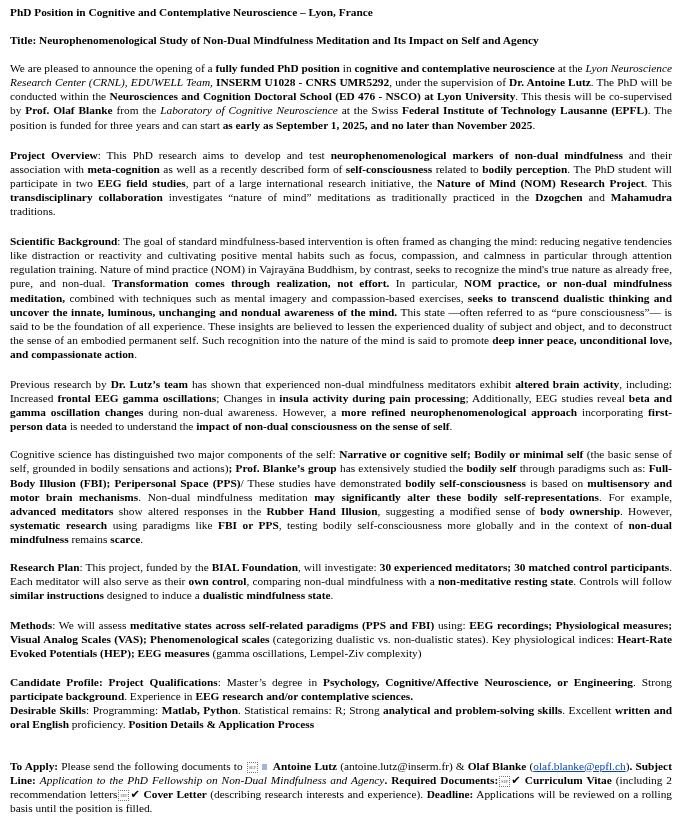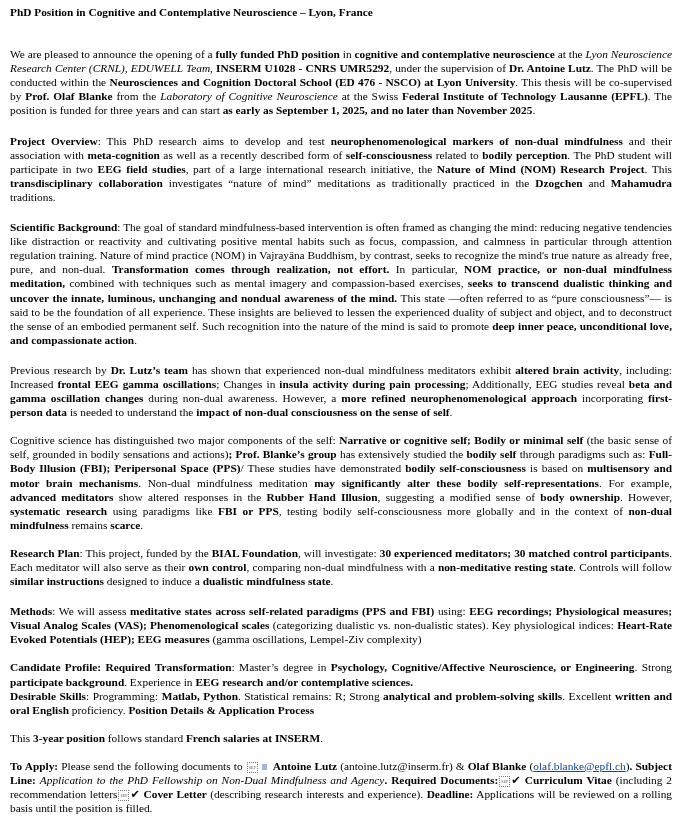--- a/index.html
+++ b/index.html
@@ -27,34 +27,34 @@
     display: inline-block; width: 5px; height: 6px; background: #9fb6d8;
     vertical-align: middle; margin: 0 3px;
   }
 </style>
 </head>
 <body>
 
 <div class="page">
   <p class="title">PhD Position in Cognitive and Contemplative Neuroscience – Lyon, France</p>
   <div class="gap-sm"></div>
+  <p class="title">Title: Neurophenomenological Study of Non-Dual Mindfulness Meditation and Its Impact on Self and Agency</p>
   <div class="gap-sm"></div>
   <p><span>We are pleased to announce the opening of a </span><b>fully funded PhD position</b><span> in </span><b>cognitive and contemplative neuroscience</b><span> at the </span><i>Lyon Neuroscience Research Center (CRNL), EDUWELL Team,</i><span> </span><b>INSERM U1028 - CNRS UMR5292</b><span>, under the supervision of </span><b>Dr. Antoine Lutz</b><span>. The PhD will be conducted within the </span><b>Neurosciences and Cognition Doctoral School (ED 476 - NSCO) at Lyon University</b><span>. This thesis will be co-supervised by </span><b>Prof. Olaf Blanke</b><span> from the </span><i>Laboratory of Cognitive Neuroscience</i><span> at the Swiss </span><b>Federal Institute of Technology Lausanne (EPFL)</b><span>. The position is funded for three years and can start </span><b>as early as September 1, 2025, and no later than November 2025</b><span>.</span></p>
   <div class="gap-lg"></div>
   <p><b>Project Overview</b><span>: This PhD research aims to develop and test </span><b>neurophenomenological markers of non-dual mindfulness</b><span> and their association with </span><b>meta-cognition</b><span> as well as a recently described form of </span><b>self-consciousness</b><span> related to </span><b>bodily perception</b><span>. The PhD student will participate in two </span><b>EEG field studies</b><span>, part of a large international research initiative, the </span><b>Nature of Mind (NOM) Research Project</b><span>. This </span><b>transdisciplinary collaboration</b><span> investigates “nature of mind” meditations as traditionally practiced in the </span><b>Dzogchen</b><span> and </span><b>Mahamudra</b><span> traditions.</span></p>
   <div class="gap-lg"></div>
   <p><b>Scientific Background</b><span>: The goal of standard mindfulness-based intervention is often framed as changing the mind: reducing negative tendencies like distraction or reactivity and cultivating positive mental habits such as focus, compassion, and calmness in particular through attention regulation training. Nature of mind practice (NOM) in Vajrayāna Buddhism, by contrast, seeks to recognize the mind's true nature as already free, pure, and non-dual. </span><b>Transformation comes through realization, not effort.</b><span> In particular, </span><b>NOM practice, or non-dual mindfulness meditation,</b><span> combined with techniques such as mental imagery and compassion-based exercises,  </span><b>seeks to transcend dualistic thinking and uncover the innate, luminous, unchanging and nondual awareness of the mind.</b><span> This state —often referred to as “pure consciousness”— is said to be the foundation of all experience.  These insights are believed to lessen the experienced duality of subject and object, and to deconstruct the sense of an embodied permanent self. Such recognition into the nature of the mind is said to promote </span><b>deep inner peace, unconditional love, and compassionate action</b><span>.</span></p>
   <div class="gap-lg"></div>
   <p><span>Previous research by </span><b>Dr. Lutz’s team</b><span> has shown that experienced non-dual mindfulness meditators exhibit </span><b>altered brain activity</b><span>, including: Increased </span><b>frontal EEG gamma oscillations</b><span>; Changes in </span><b>insula activity during pain processing</b><span>; Additionally, EEG studies reveal </span><b>beta and gamma oscillation changes</b><span> during non-dual awareness. However, a </span><b>more refined neurophenomenological approach</b><span> incorporating </span><b>first-person data</b><span> is needed to understand the </span><b>impact of non-dual consciousness on the sense of self</b><span>.</span></p>
   <div class="gap-sm"></div>
   <p><span>Cognitive science has distinguished two major components of the self: </span><b>Narrative or cognitive self; Bodily or minimal self</b><span> (the basic sense of self, grounded in bodily sensations and actions)</span><b>; Prof. Blanke’s group</b><span> has extensively studied the </span><b>bodily self</b><span> through paradigms such as: </span><b>Full-Body Illusion (FBI); Peripersonal Space (PPS)</b><span>/ These studies have demonstrated </span><b>bodily self-consciousness</b><span> is based on </span><b>multisensory and motor brain mechanisms</b><span>. Non-dual mindfulness meditation </span><b>may significantly alter these bodily self-representations</b><span>. For example, </span><b>advanced meditators</b><span> show altered responses in the </span><b>Rubber Hand Illusion</b><span>, suggesting a modified sense of </span><b>body ownership</b><span>. However, </span><b>systematic research</b><span> using paradigms like </span><b>FBI or PPS</b><span>, testing bodily self-consciousness more globally and in the context of </span><b>non-dual mindfulness</b><span> remains </span><b>scarce</b><span>.</span></p>
   <div class="gap-sm"></div>
   <p><b>Research Plan</b><span>: This project, funded by the </span><b>BIAL Foundation</b><span>, will investigate: </span><b>30 experienced meditators; 30 matched control participants</b><span>. Each meditator will also serve as their </span><b>own control</b><span>, comparing non-dual mindfulness with a </span><b>non-meditative resting state</b><span>. Controls will follow </span><b>similar instructions</b><span> designed to induce a </span><b>dualistic mindfulness state</b><span>.</span></p>
   <div class="gap-lg"></div>
   <p><b>Methods</b><span>: We will assess </span><b>meditative states across self-related paradigms (PPS and FBI)</b><span> using: </span><b>EEG recordings; Physiological measures; Visual Analog Scales (VAS); Phenomenological scales</b><span> (categorizing dualistic vs. non-dualistic states). Key physiological indices: </span><b>Heart-Rate Evoked Potentials (HEP); EEG measures</b><span> (gamma oscillations, Lempel-Ziv complexity)</span></p>
   <div class="gap-sm"></div>
-  <p><b>Candidate Profile: Required Transformation</b><span>: Master’s degree in </span><b>Psychology, Cognitive/Affective Neuroscience, or Engineering</b><span>. Strong </span><b>participate background</b><span>. Experience in </span><b>EEG research and/or contemplative sciences.</b></p>
+  <p><b>Candidate Profile: Project Qualifications</b><span>: Master’s degree in </span><b>Psychology, Cognitive/Affective Neuroscience, or Engineering</b><span>. Strong </span><b>participate background</b><span>. Experience in </span><b>EEG research and/or contemplative sciences.</b></p>
   <p><b>Desirable Skills</b><span>: Programming: </span><b>Matlab, Python</b><span>. Statistical remains: R; Strong </span><b>analytical and problem-solving skills</b><span>. Excellent </span><b>written and oral English</b><span> proficiency. </span><b>Position Details &amp; Application Process</b></p>
   <div class="gap-sm"></div>
-  <p><span>This </span><b>3-year position</b><span> follows standard </span><b>French salaries at INSERM</b><span>.</span></p>
   <div class="gap-sm"></div>
   <p><b>To Apply:</b><span> Please send the following documents to </span><span class="sep-icon">SEP</span><span class="doc-icon"></span><span> </span><b>Antoine Lutz</b><span> (antoine.lutz@inserm.fr) &amp; </span><b>Olaf Blanke</b><span> (</span><a class="link">olaf.blanke@epfl.ch</a><span>)</span><b>. Subject Line:</b><span> </span><i>Application to the PhD Fellowship on Non-Dual Mindfulness and Agency</i><b>. Required Documents:</b><span class="sep-icon">SEP</span><span>✔ </span><b>Curriculum Vitae</b><span> (including 2 recommendation letters</span><span class="sep-icon">SEP</span><span>✔ </span><b>Cover Letter</b><span> (describing research interests and experience).  </span><b>Deadline:</b><span> Applications will be reviewed on a rolling basis until the position is filled.</span></p>
 </div>
 
 </body></html>

